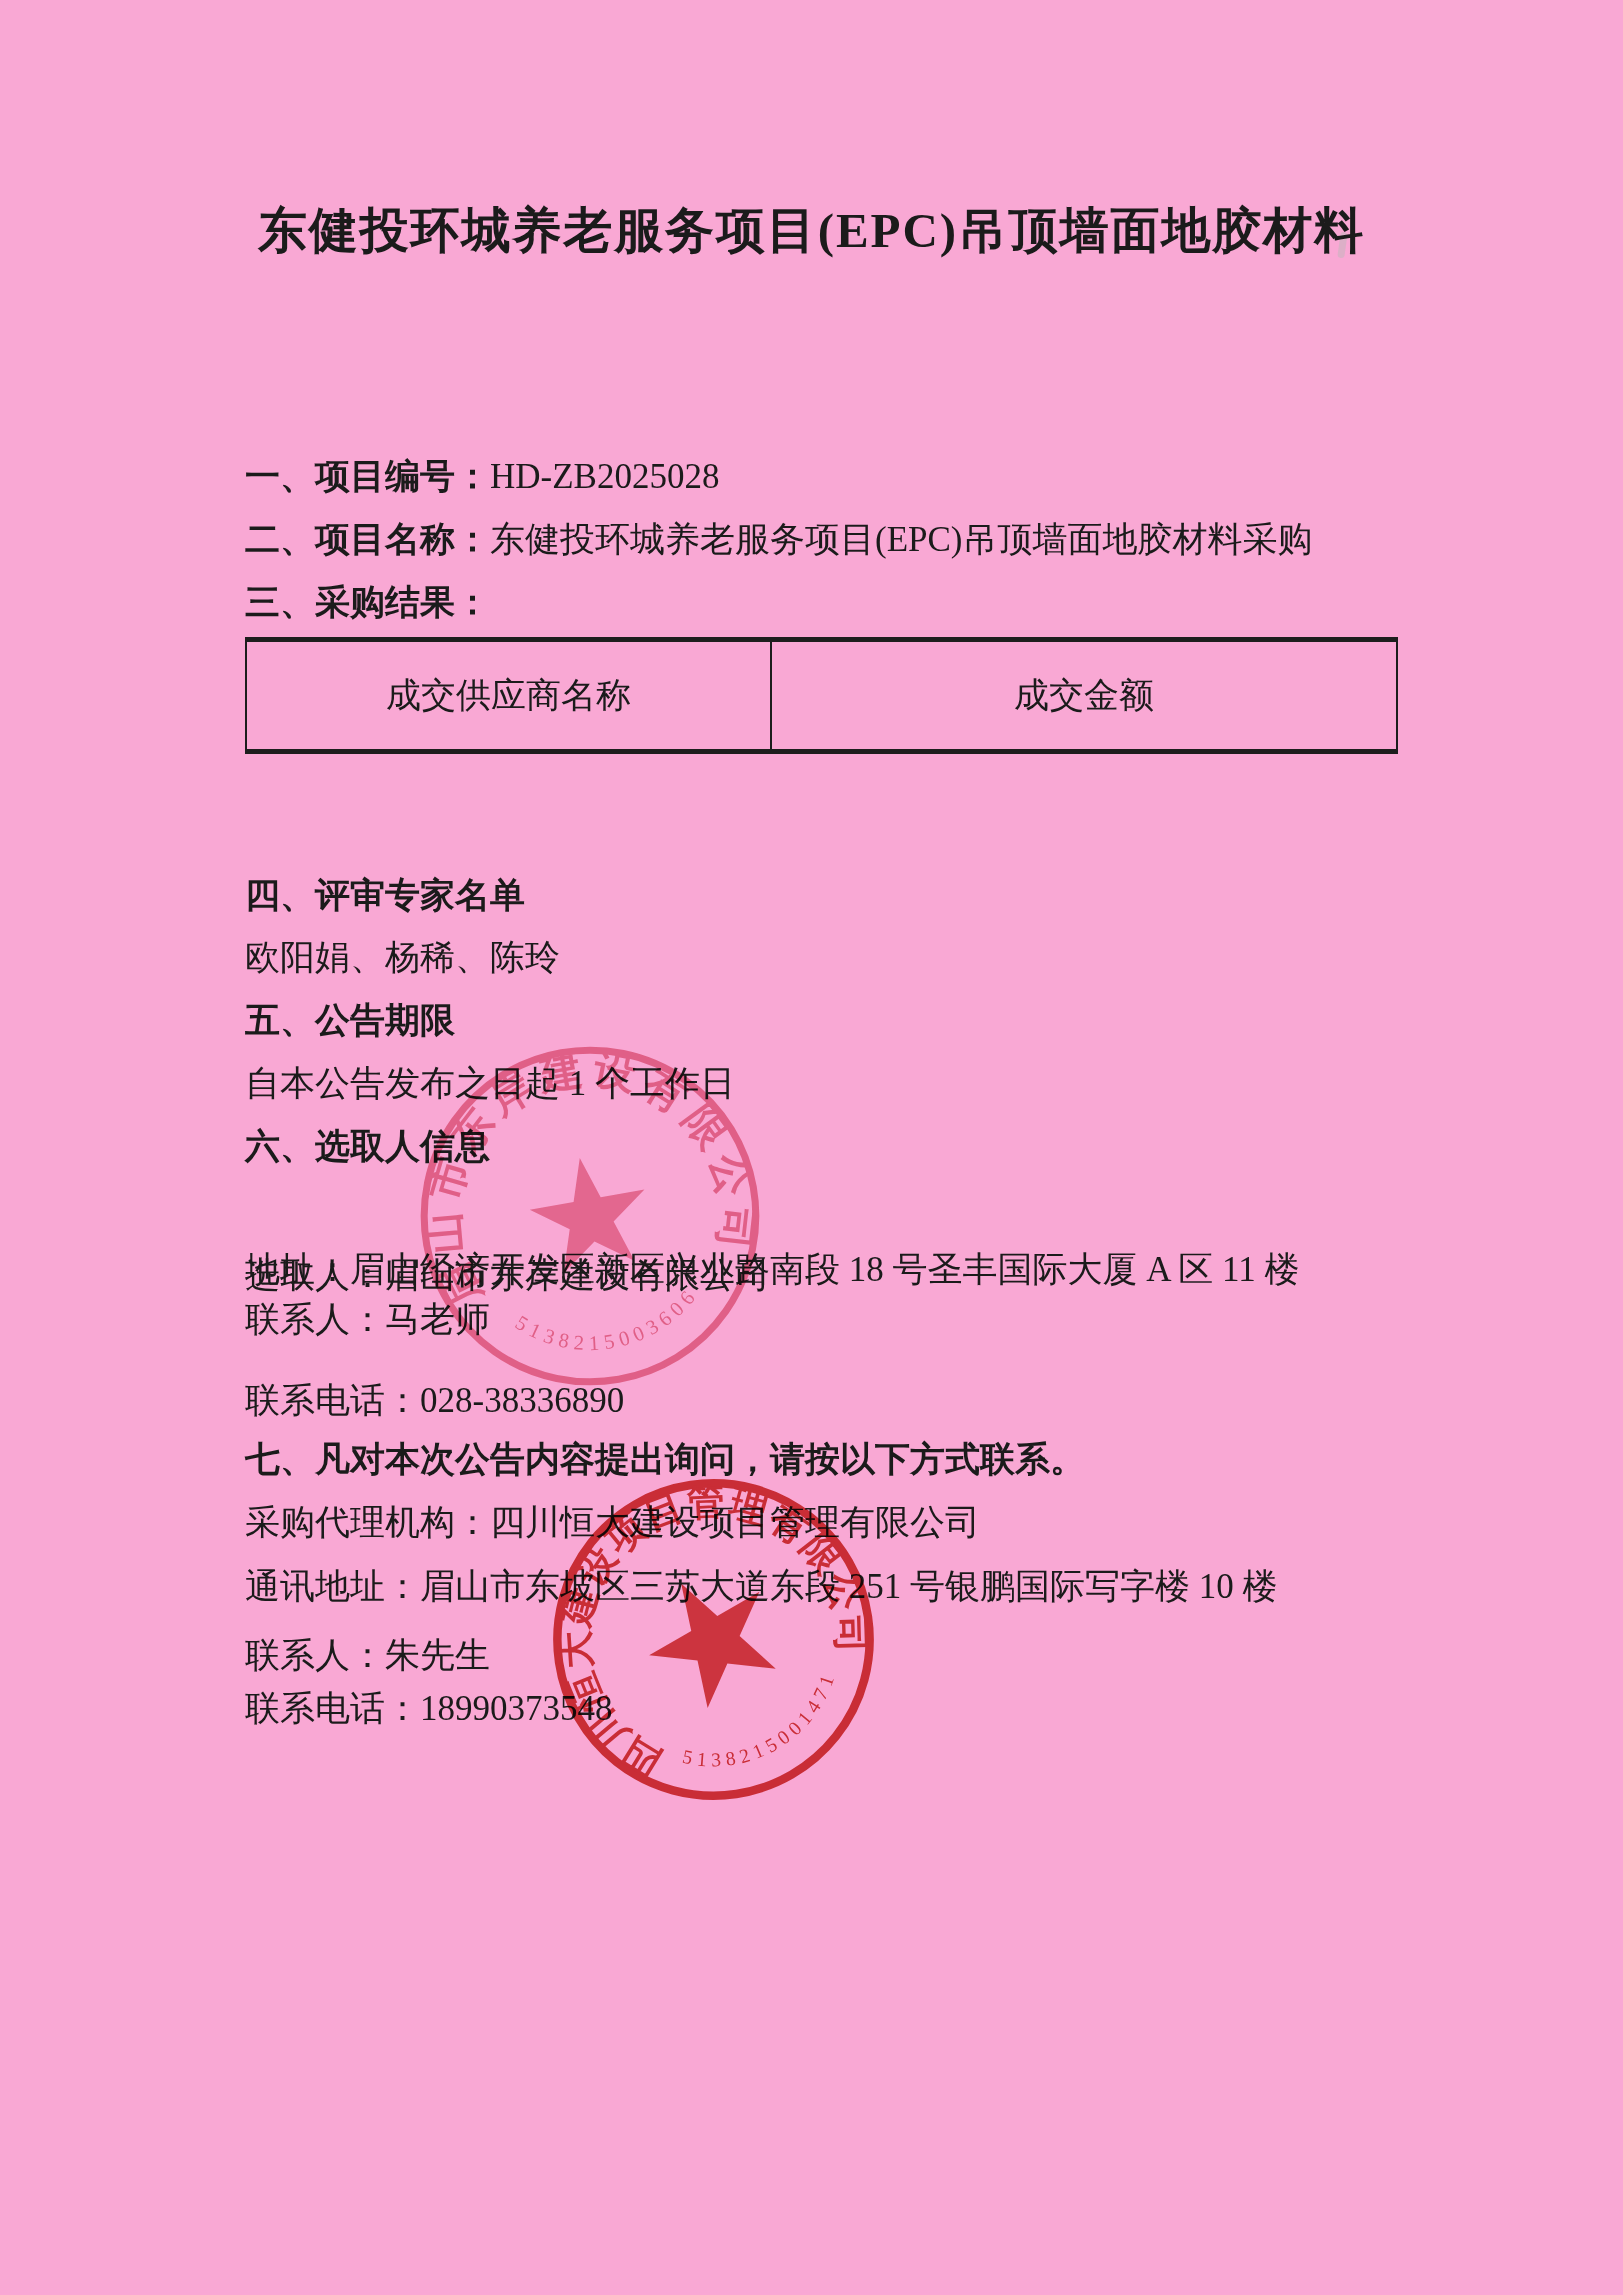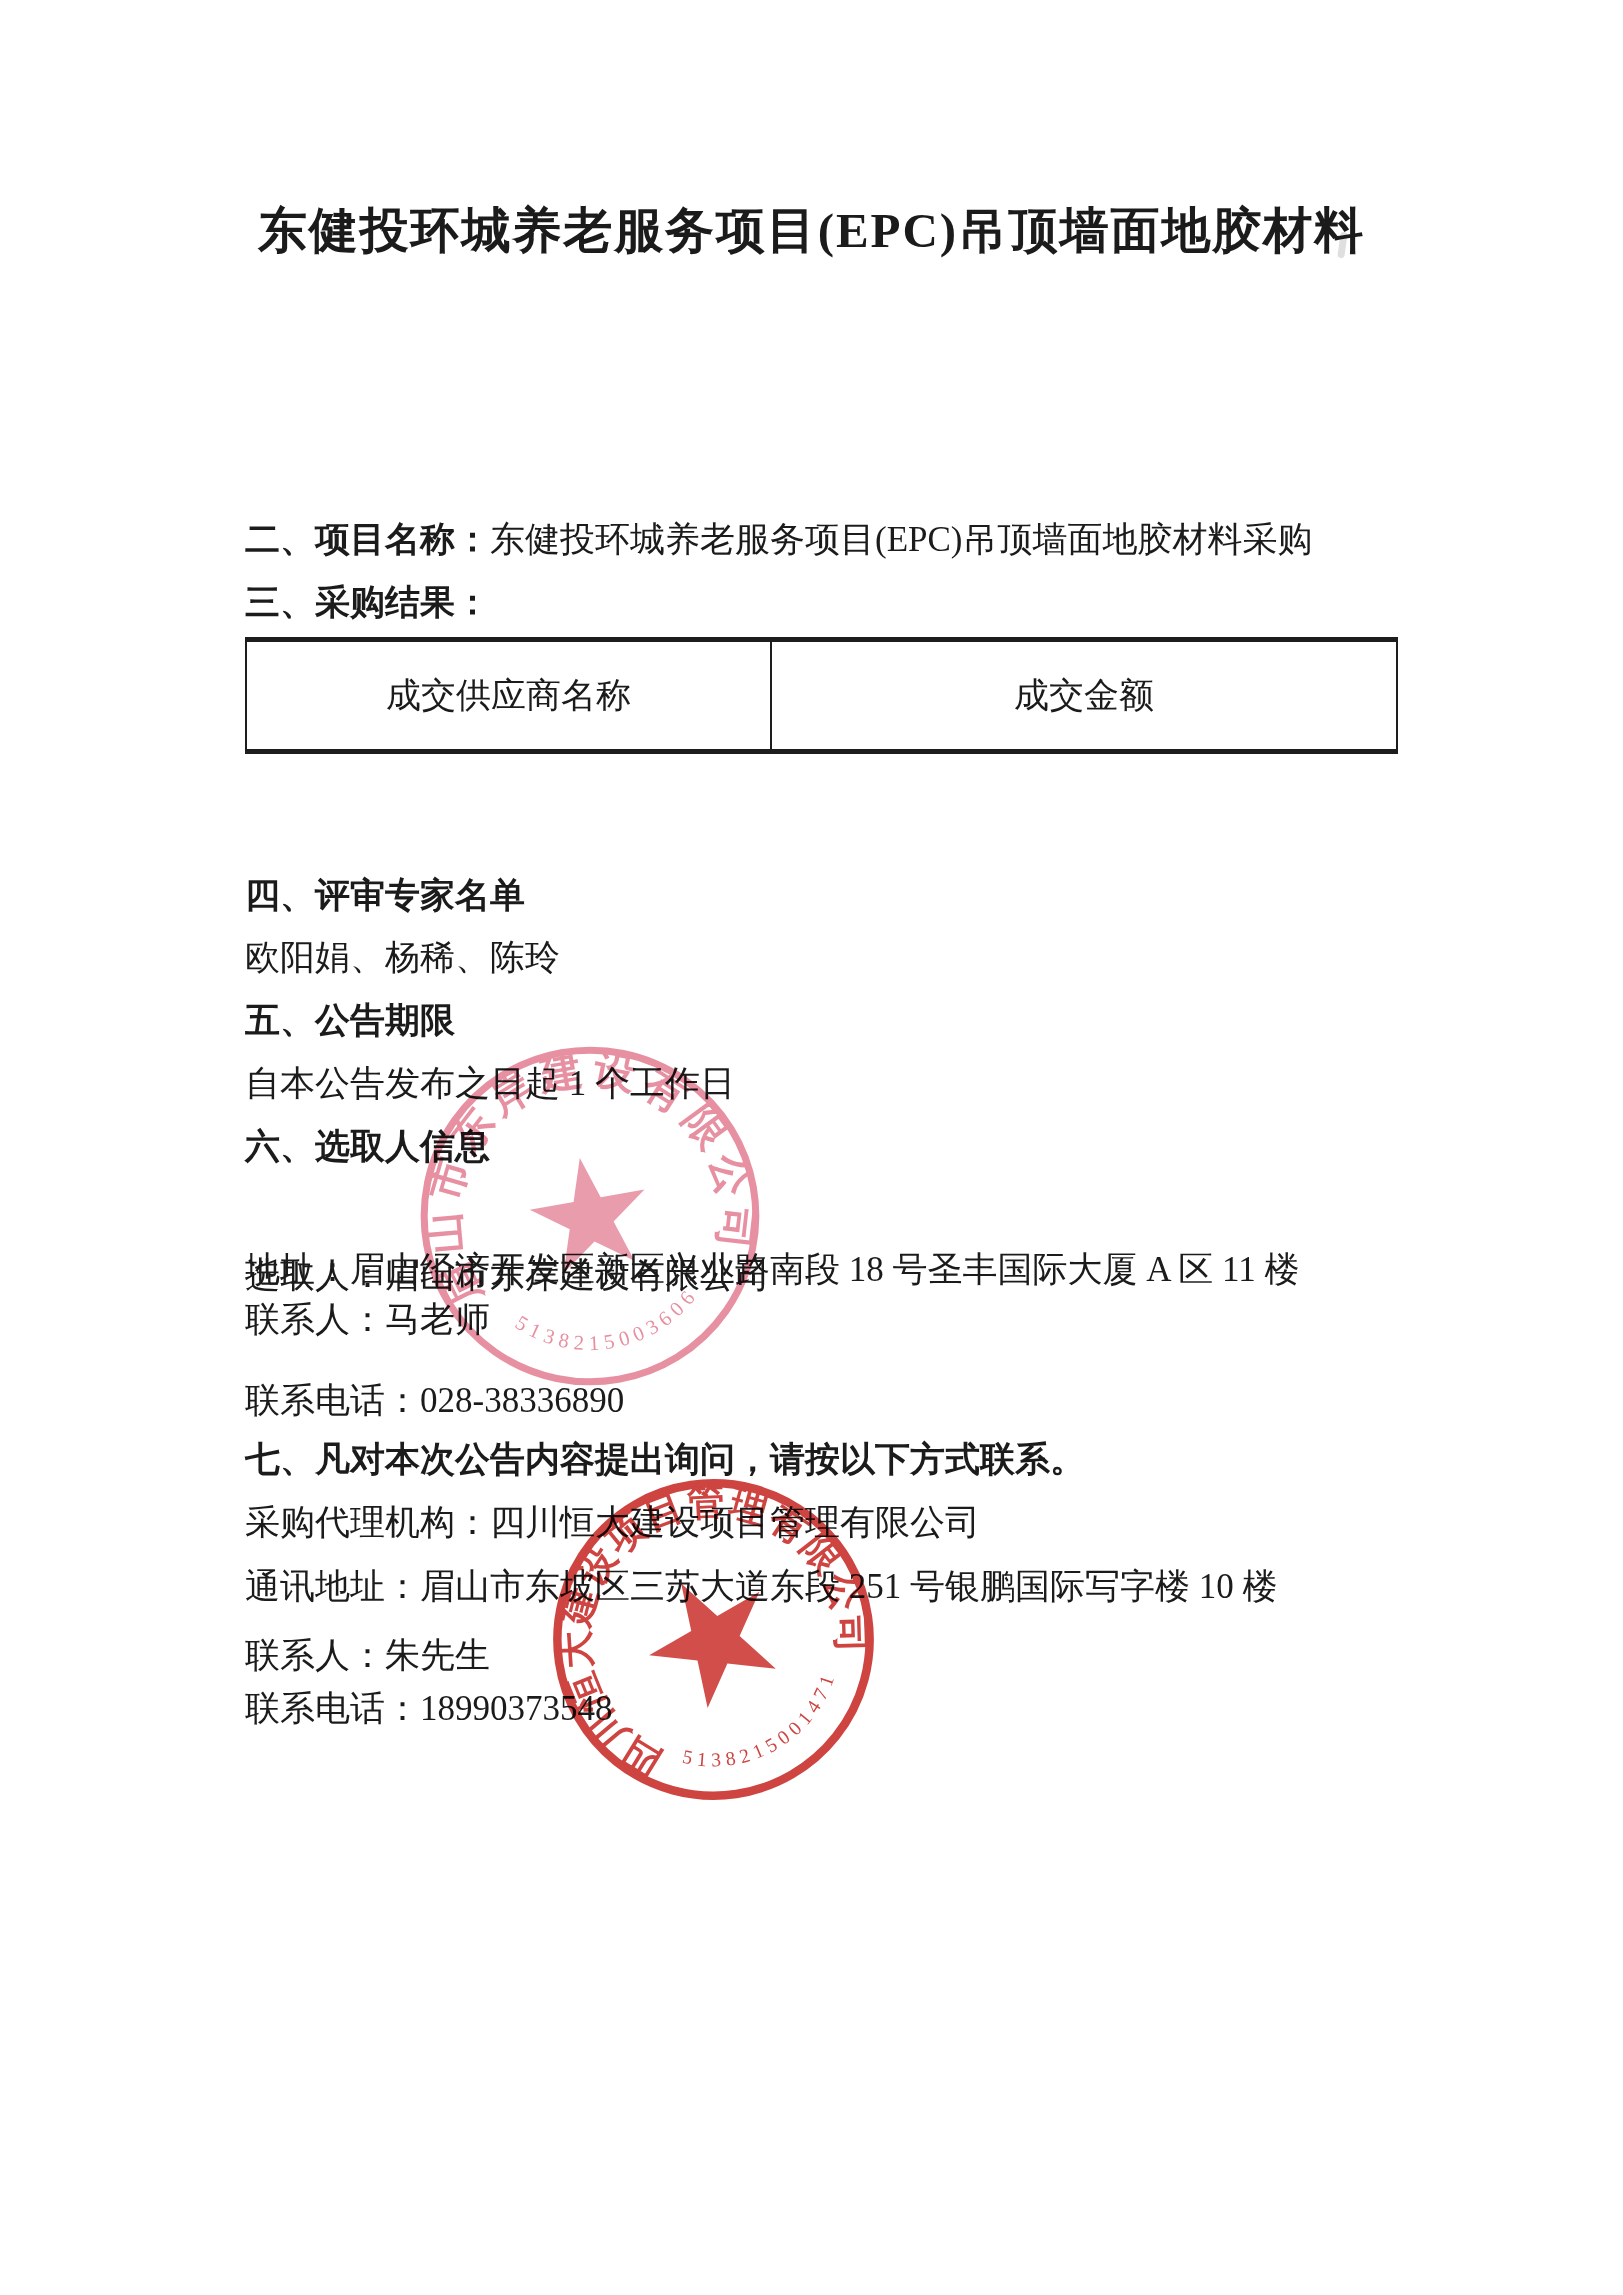--- a/index.html
+++ b/index.html
@@ -1,19 +1,19 @@
 <!DOCTYPE html>
 <html style="font-size:7.5px"><head>
 <meta charset="utf-8">
 <style>
   html,body{margin:0;padding:0;background:#e8e8e8;}
   .page{
     position:relative;
     width:1623px;height:2295px;
-    background:#ffffff;
+    background:#f9a8d4;
     overflow:hidden;
     font-family:"Liberation Serif","DejaVu Serif",serif;
     color:#1b1b1b;
   }
   .title-line{
     position:absolute;left:0;width:100%;
     text-align:center;
     font-size:49px;font-weight:bold;
     line-height:71px;height:71px;
     letter-spacing:1.9px;
@@ -67,20 +67,21 @@
 </style>
 </head>
 <body>
 
 <div class="page">
 
   <div class="smudge"></div>
 
   <div class="title-line t1">东健投环城养老服务项目(EPC)吊顶墙面地胶材料</div>
 
+  <div class="line" style="top:453px"><span class="lbl">一、项目编号：</span><span class="val">HD-ZB2025028</span></div>
 
   <div class="line" style="top:516px"><span class="lbl">二、项目名称：</span><span class="val">东健投环城养老服务项目(EPC)吊顶墙面地胶材料采购</span></div>
 
   <div class="line bold" style="top:579px">三、采购结果：</div>
 
   <table class="result-table">
     <tbody>
         <tr class="hdr">
       <td class="col1">成交供应商名称</td>
       <td class="col2">成交金额</td>

